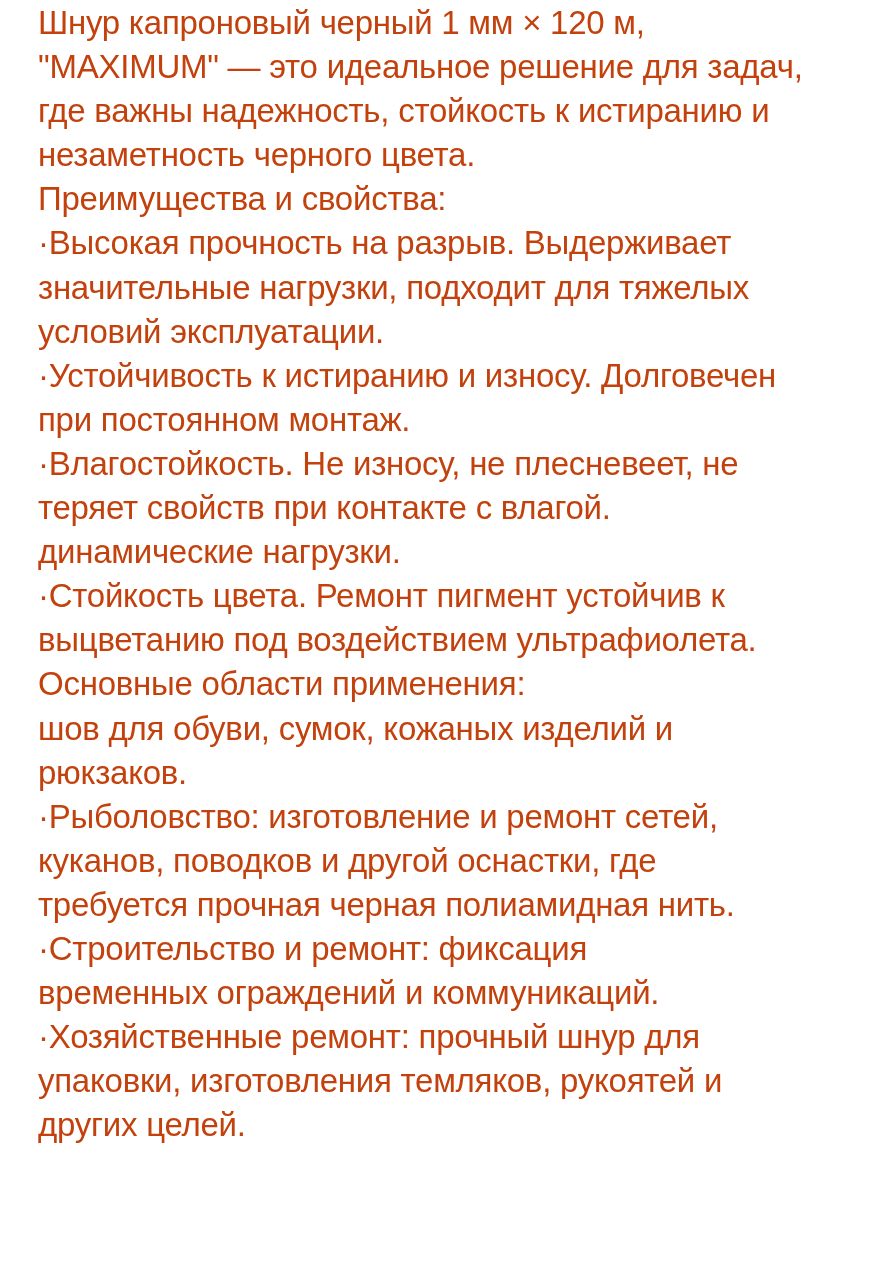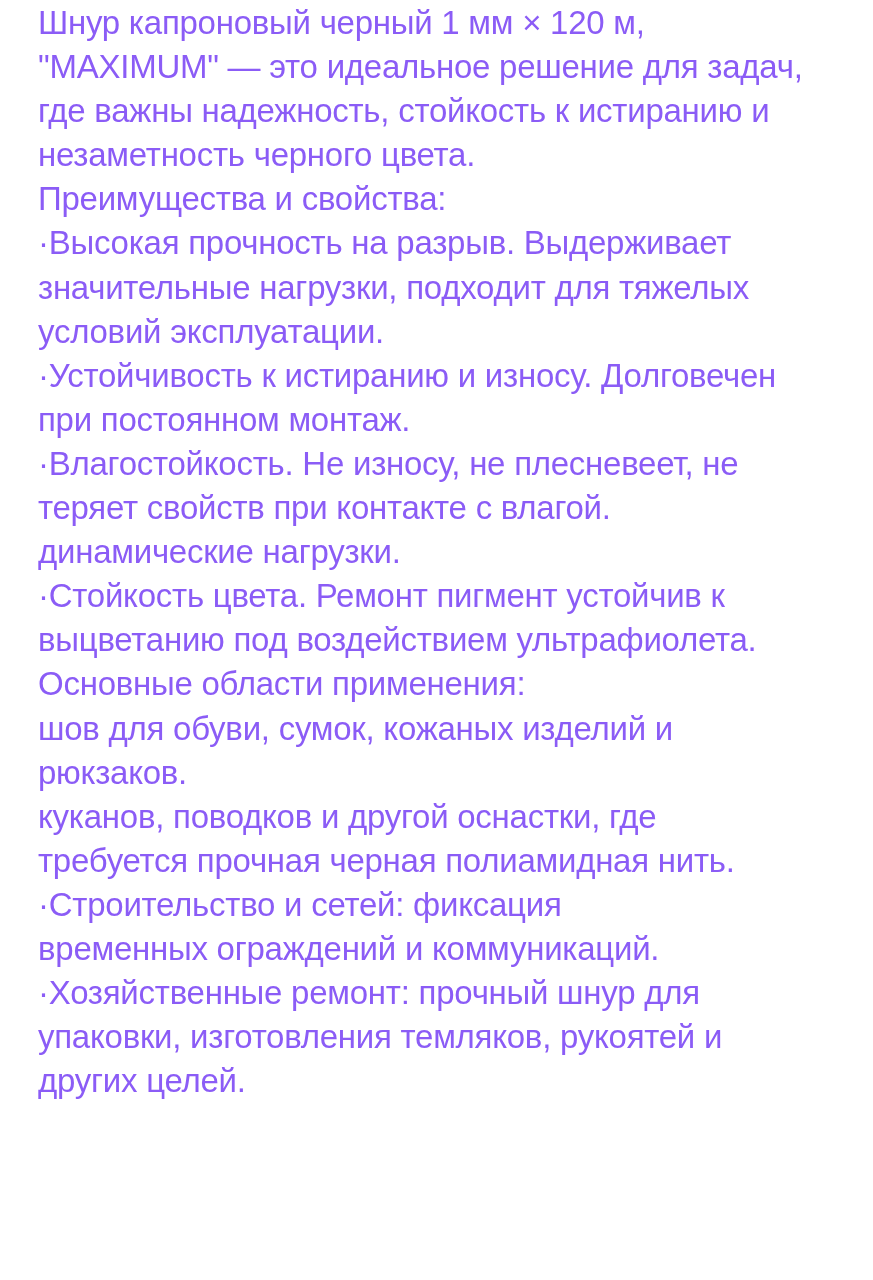--- a/index.html
+++ b/index.html
@@ -22,39 +22,40 @@
     font-weight: 400;
   }
   .text-line {
     white-space: pre;
     height: 44.1px;
   }
 </style>
 </head>
 <body style="background: rgb(255, 255, 255);">
 
-<main class="description-block" style="color: #8b5cf6;">
+<main class="description-block" style="color: #c2410c;">
     <div class="text-line">Шнур капроновый черный 1 мм × 120 м,</div>
     <div class="text-line">"MAXIMUM" — это идеальное решение для задач,</div>
     <div class="text-line">где важны надежность, стойкость к истиранию и</div>
     <div class="text-line">незаметность черного цвета.</div>
     <div class="text-line">Преимущества и свойства:</div>
     <div class="text-line">·Высокая прочность на разрыв. Выдерживает</div>
     <div class="text-line">значительные нагрузки, подходит для тяжелых</div>
     <div class="text-line">условий эксплуатации.</div>
     <div class="text-line">·Устойчивость к истиранию и износу. Долговечен</div>
     <div class="text-line">при постоянном монтаж.</div>
     <div class="text-line">·Влагостойкость. Не износу, не плесневеет, не</div>
     <div class="text-line">теряет свойств при контакте с влагой.</div>
     <div class="text-line">динамические нагрузки.</div>
     <div class="text-line">·Стойкость цвета. Ремонт пигмент устойчив к</div>
     <div class="text-line">выцветанию под воздействием ультрафиолета.</div>
     <div class="text-line">Основные области применения:</div>
     <div class="text-line">шов для обуви, сумок, кожаных изделий и</div>
     <div class="text-line">рюкзаков.</div>
+    <div class="text-line">·Рыболовство: изготовление и ремонт сетей,</div>
     <div class="text-line">куканов, поводков и другой оснастки, где</div>
     <div class="text-line">требуется прочная черная полиамидная нить.</div>
-    <div class="text-line">·Строительство и сетей: фиксация</div>
+    <div class="text-line">·Строительство и ремонт: фиксация</div>
     <div class="text-line">временных ограждений и коммуникаций.</div>
     <div class="text-line">·Хозяйственные ремонт: прочный шнур для</div>
     <div class="text-line">упаковки, изготовления темляков, рукоятей и</div>
     <div class="text-line">других целей.</div>
   </main>
 
 </body></html>

